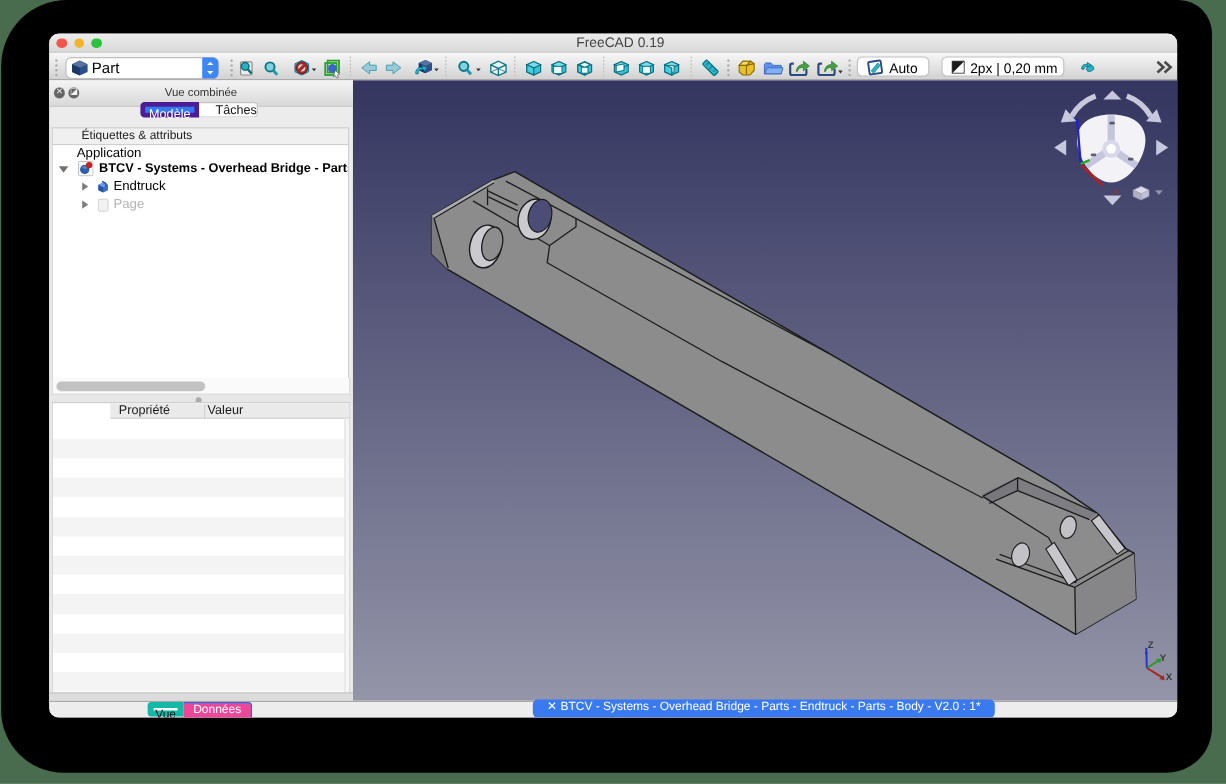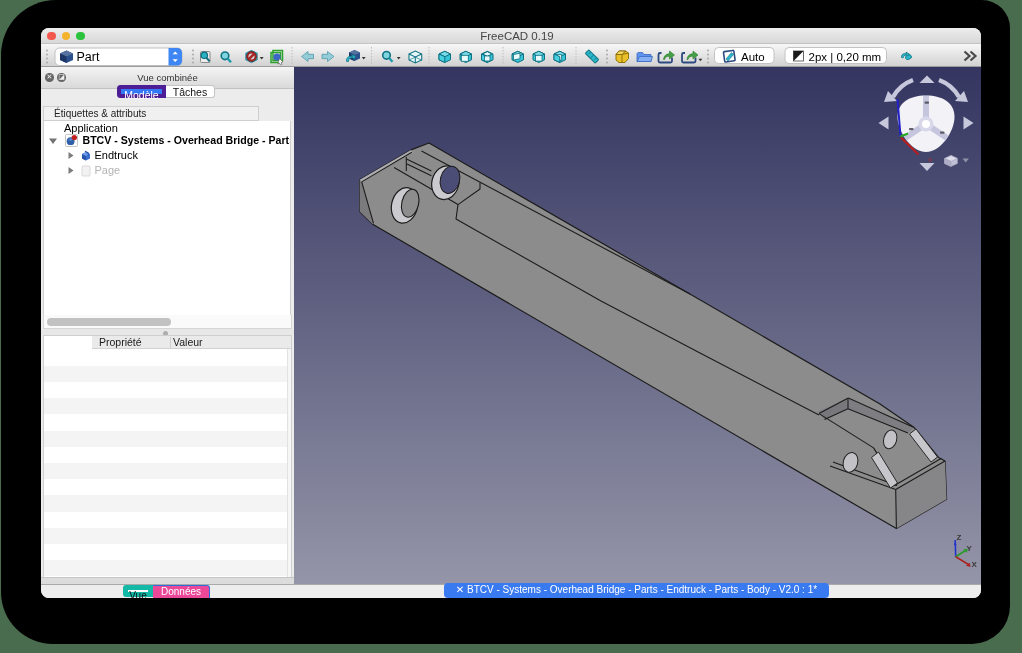--- a/index.html
+++ b/index.html
@@ -13,22 +13,22 @@
   
   #toolbar { position:absolute; left:0; top:16px; width:940px; height:23px; background:linear-gradient(#f7f7f7,#d2d2d2); border-bottom:1px solid #9b9b9b; }
   
   #panel { position:absolute; left:0; top:39px; width:253px; height:517px; background:#ececec; }
   #phead { position:absolute; left:0; top:0; width:253px; height:21.5px; background:linear-gradient(#f4f4f4,#d9d9d9); border-bottom:1px solid #c2c2c2; }
   #phead .ptitle { position:absolute; left:0; right:0; top:4.5px; text-align:center; font-size:9.5px; color:#333; }
   .circbtn { position:absolute; top:6px; width:8.5px; height:8.5px; border-radius:50%; background:#666; color:#f2f2f2; font-size:7px; line-height:8.5px; text-align:center; }
   #ptabs { position:absolute; left:0; top:18.4px; width:253px; height:15px; }
   .seg { position:absolute; top:0px; height:13px; font-size:10.5px; line-height:13px; text-align:center; }
   #seg-modele { left:76px; width:49px; background:#3478f6; color:#fff; border-radius:3.5px 0 0 3.5px; border:4px solid #4c1d95; }
-  #seg-taches { left:125px; width:49px; background:#fff; color:#111; border-radius:0 3.5px 3.5px 0; border:1px solid #c4c4c4; border-left:none; }
-  #etiq { position:absolute; left:2px; top:38.5px; width:216px; height:15px; background:#f0f0f0; border:1px solid #cfcfcf; font-size:10px; color:#222; line-height:14px; padding-left:10px; }
+  #seg-taches { left:125px; width:49px; background:#fff; color:#111; border-radius:0 3.5px 3.5px 0; border:1px solid #c4c4c4; border-left:none;text-align:right; }
+  #etiq { position:absolute; left:2px; top:38.5px; width:248px; height:15px; background:#f0f0f0; border:1px solid #cfcfcf; font-size:10px; color:#222; line-height:14px; padding-left:24px; }
   #tree { position:absolute; left:2px; top:53.5px; width:248px; height:194.5px; background:#fff; border-left:1px solid #cfcfcf; border-right:1px solid #cfcfcf; overflow:hidden; }
   .trow { position:absolute; left:0; width:260px; height:15px; font-size:11px; line-height:15px; color:#000; white-space:nowrap; }
   #hscroll { position:absolute; left:2px; top:248px; width:249px; height:14px; background:#fafafa; border:1px solid #d6d6d6; border-top:none; }
   #hthumb { position:absolute; left:3px; top:3px; width:124px; height:8px; background:#c2c2c2; border-radius:4px; }
   #splitter { position:absolute; left:0; top:262px; width:253px; height:6px; background:#e7e7e7; }
   #splitter .dot { position:absolute; left:122px; top:1.5px; width:5px; height:5px; border-radius:50%; background:#adadad; }
   #ptable { position:absolute; left:2px; top:268px; width:249px; height:242px; background:#fff; border:1px solid #cfcfcf; border-bottom:none; overflow:hidden; }
   #pthead { position:absolute; left:0; top:0; width:249px; height:13px; background:#eaeaea; border-bottom:1px solid #d2d2d2; font-size:10.5px; color:#1a1a1a;margin-left:48px; }
   .prow { position:absolute; left:0; width:243px; height:16.2px; }
   #vgutter { position:absolute; left:243px; top:13px; width:6px; height:268px; background:#f6f6f6; border-left:1px solid #e2e2e2; }

